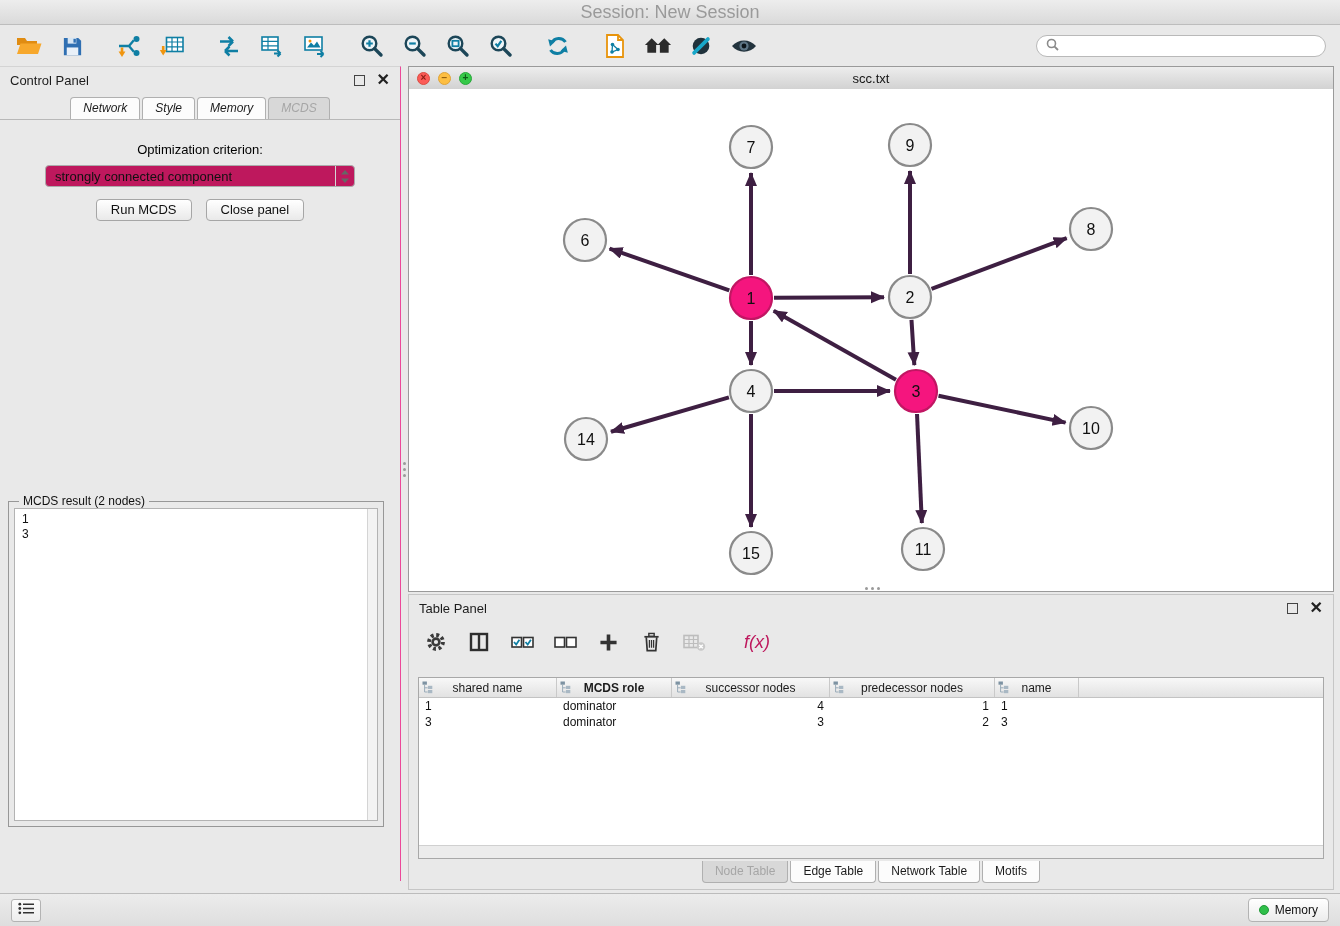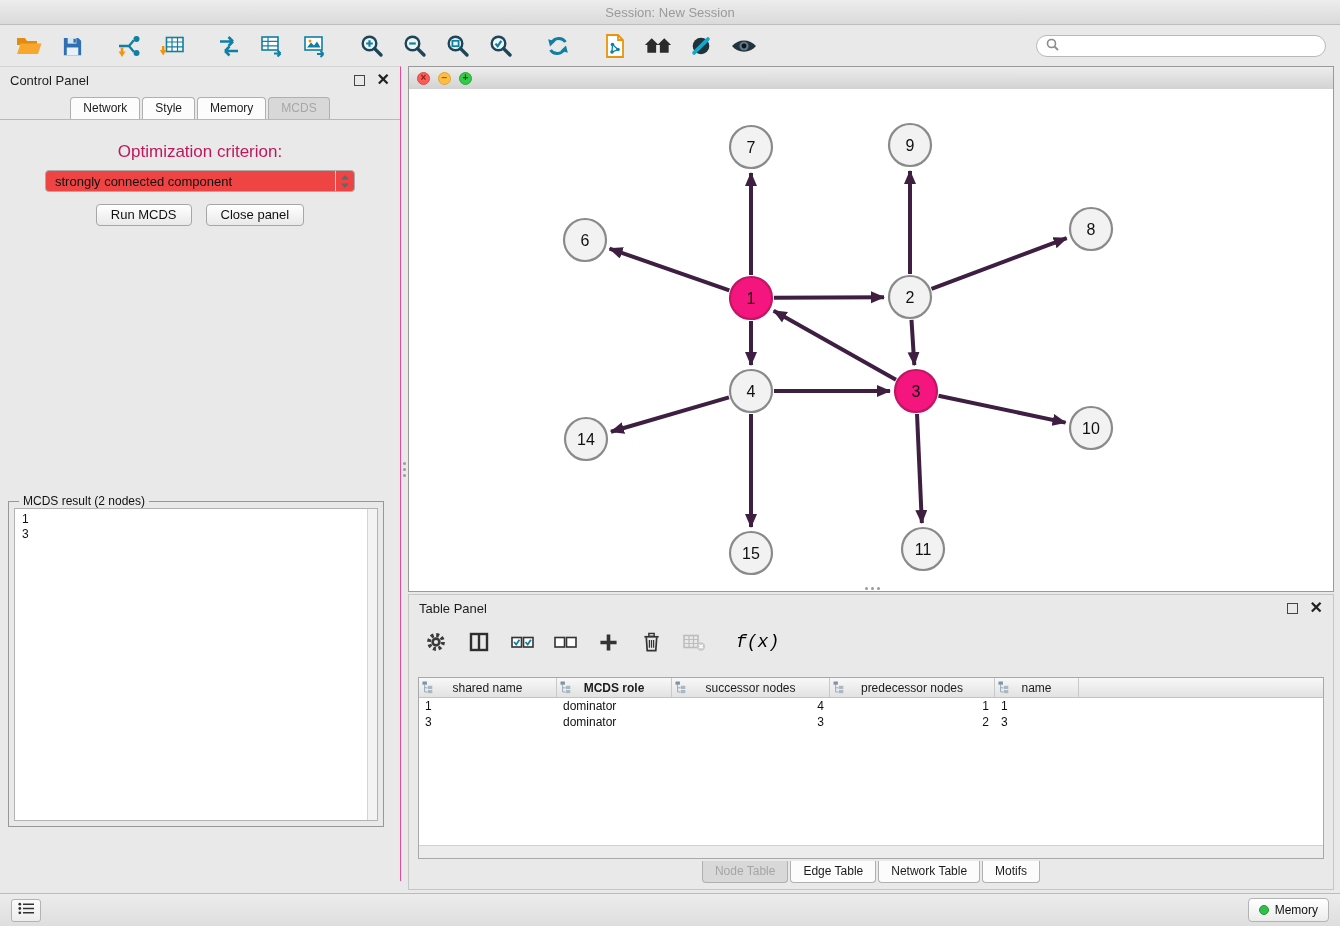--- a/index.html
+++ b/index.html
@@ -7,21 +7,21 @@
     width:1340px;height:926px;position:relative;overflow:hidden;
     background:#e9e9e9;font-family:"Liberation Sans",sans-serif;
     -webkit-font-smoothing:antialiased;
   }
   
   #titlebar{
     position:absolute;left:0;top:0;width:100%;height:25px;
     background:linear-gradient(#ededed,#dadada);
     border-bottom:1px solid #bdbdbd;
     display:flex;align-items:center;justify-content:center;
-    font-size:13px;color:#9a9a9a;box-sizing:border-box;
+    font-size:18px;color:#9a9a9a;box-sizing:border-box;
   }
   
   #toolbar{
     position:absolute;left:0;top:26px;width:100%;height:40px;
     display:flex;align-items:center;padding:0 14px;box-sizing:border-box;
   }
   .tool-icon{
     width:30px;height:30px;display:inline-flex;align-items:center;justify-content:center;
     margin-right:13px;flex:none;cursor:default;
   }
@@ -40,33 +40,33 @@
     font-size:13px;color:#1c1c1c;
   }
   .hdr-icons{margin-left:auto;display:flex;align-items:center;gap:12px;}
   .float-box{width:9px;height:9px;border:1.5px solid #444;display:inline-block;}
   .close-x{font-size:16px;font-weight:bold;color:#222;line-height:12px;}
   .tabs-row{display:flex;justify-content:center;align-items:flex-end;}
   .ui-tab{
     font-size:12px;padding:3px 12px 4px;background:#fcfcfc;border:1px solid #b0b0b0;
     margin:0 1px;color:#1c1c1c;white-space:nowrap;cursor:default;
   }
-  .tabs-top .ui-tab{border-radius:4px 4px 0 0;border-bottom:none;}
+  .tabs-top .ui-tab{border-radius:4px 4px 0 0;border-bottom:none;font-style:italic;}
   .tabs-bottom .ui-tab{border-radius:0 0 4px 4px;border-top:none;}
   .ui-tab.active{background:#d8d8d8;color:#a6a6a6;}
   
   #control-panel{
     position:absolute;left:0;top:66px;width:401px;height:815px;
     background:#e9e9e9;border-right:1px solid #ec4899;border-top:1px solid #d4d4d4;
     box-sizing:border-box;
   }
   #control-tabs{border-bottom:1px solid #b8b8b8;padding-top:4px;}
-  .opt-label{text-align:center;font-size:17px;color:#be185d;margin-top:22px;}
+  .opt-label{text-align:center;font-size:13px;color:#000000;margin-top:22px;}
   .dropdown{
-    width:310px;height:22px;margin:8px auto 0;background:#ef4444;border:1px solid #ababab;
+    width:310px;height:22px;margin:8px auto 0;background:#be185d;border:1px solid #ababab;
     border-radius:4px;display:flex;align-items:center;font-size:13px;color:#111;
     padding-left:9px;box-sizing:border-box;cursor:default;
   }
   .dropdown .dd-stepper{
     margin-left:auto;width:18px;height:100%;display:flex;align-items:center;justify-content:center;
     border-left:1px solid #d5d5d5;
   }
   .btn-row{display:flex;justify-content:center;gap:14px;margin-top:12px;}
   .btn{
     font-size:13px;padding:2px 14px 3px;background:linear-gradient(#ffffff,#e9e9e9);
@@ -108,22 +108,22 @@
   .win-content{position:absolute;left:0;right:0;top:22px;bottom:0;background:#fff;}
   #graph-svg{width:100%;height:100%;display:block;}
   
   #table-panel{
     position:absolute;left:408px;top:594px;width:926px;height:296px;
     background:#e9e9e9;border:1px solid #c6c6c6;box-sizing:border-box;
   }
   .tp-toolbar{height:42px;display:flex;align-items:center;padding:0 14px;gap:17px;}
   .tp-icon{width:26px;height:26px;display:flex;align-items:center;justify-content:center;flex:none;cursor:default;}
   .fx-label{
-    font-size:18px;color:#000000;font-style:italic;
-    font-family:Liberation Mono, monospace;margin-left:12px;
+    font-size:18px;color:#be185d;font-style:italic;
+    font-family:Liberation Sans, sans-serif;margin-left:20px;
   }
   .table-wrap{
     position:absolute;left:9px;right:9px;top:82px;height:182px;background:#fff;
     border:1px solid #a8a8a8;display:flex;flex-direction:column;box-sizing:border-box;
   }
   .thead{display:flex;height:19px;flex:none;background:linear-gradient(#f8f8f8,#e2e2e2);border-bottom:1px solid #c3c3c3;}
   .th{
     position:relative;display:flex;align-items:center;justify-content:center;
     font-size:12px;color:#1c1c1c;border-right:1px solid #c9c9c9;box-sizing:border-box;flex:none;cursor:default;
   }
@@ -332,20 +332,21 @@
           <div>1</div>
           <div>3</div>
         </div>
       <div class="v-scroll"></div>
     </div>
   </div>
 </div>
 
 <div id="network-window">
   <div class="win-titlebar">
+    <span class="win-title">scc.txt</span>
     <span class="traffic" id="traffic-lights">
         <span class="tl red">×</span>
         <span class="tl yellow">−</span>
         <span class="tl green">+</span>
       </span>
   </div>
   <div class="win-content">
     <svg id="graph-svg" viewBox="0 0 924 502">
       <defs>
         <marker id="arrow" markerUnits="userSpaceOnUse" markerWidth="16" markerHeight="14" refX="13" refY="6" orient="auto">

